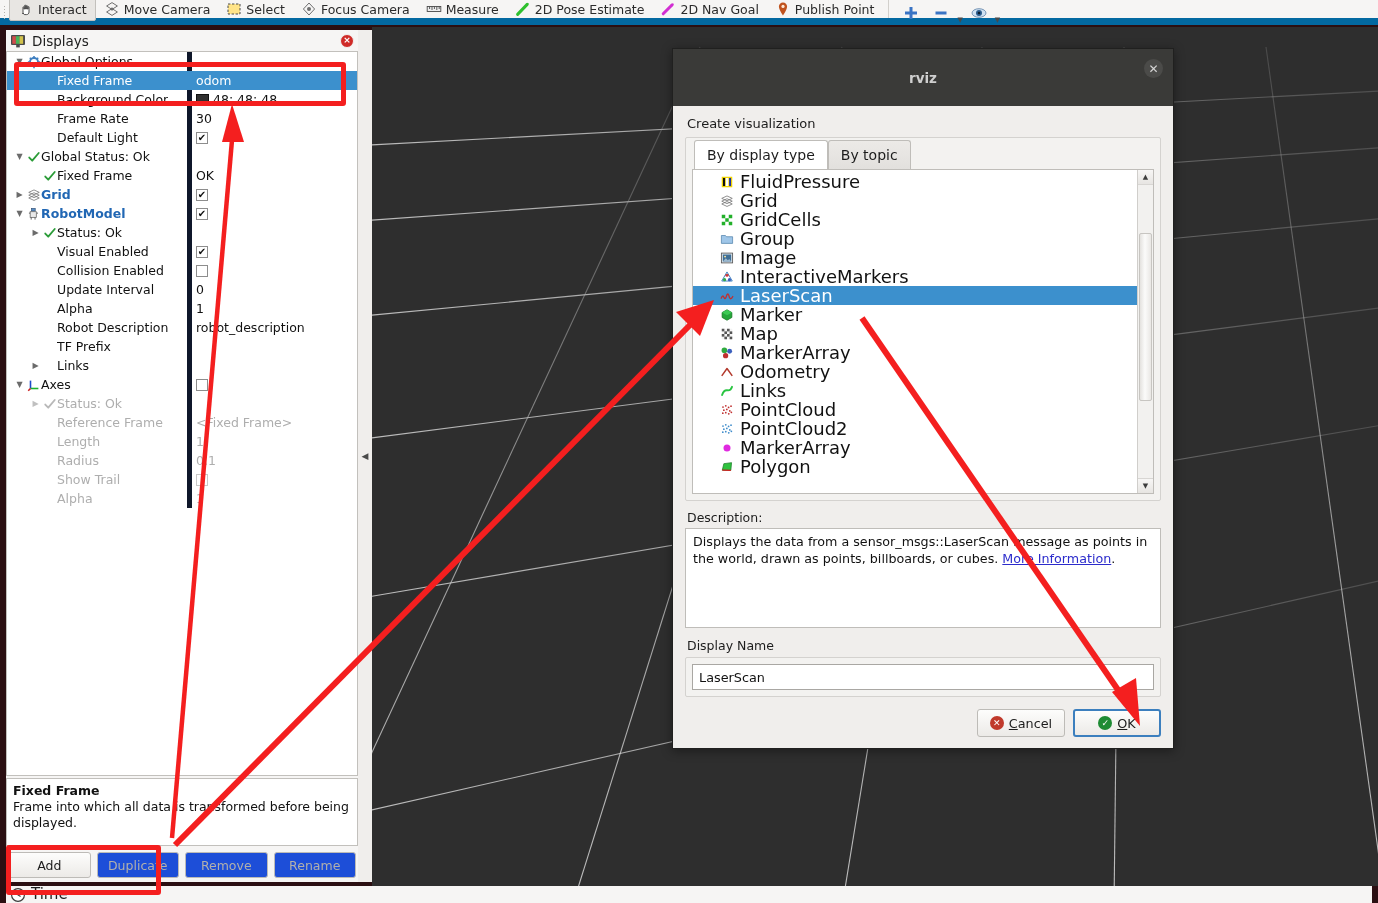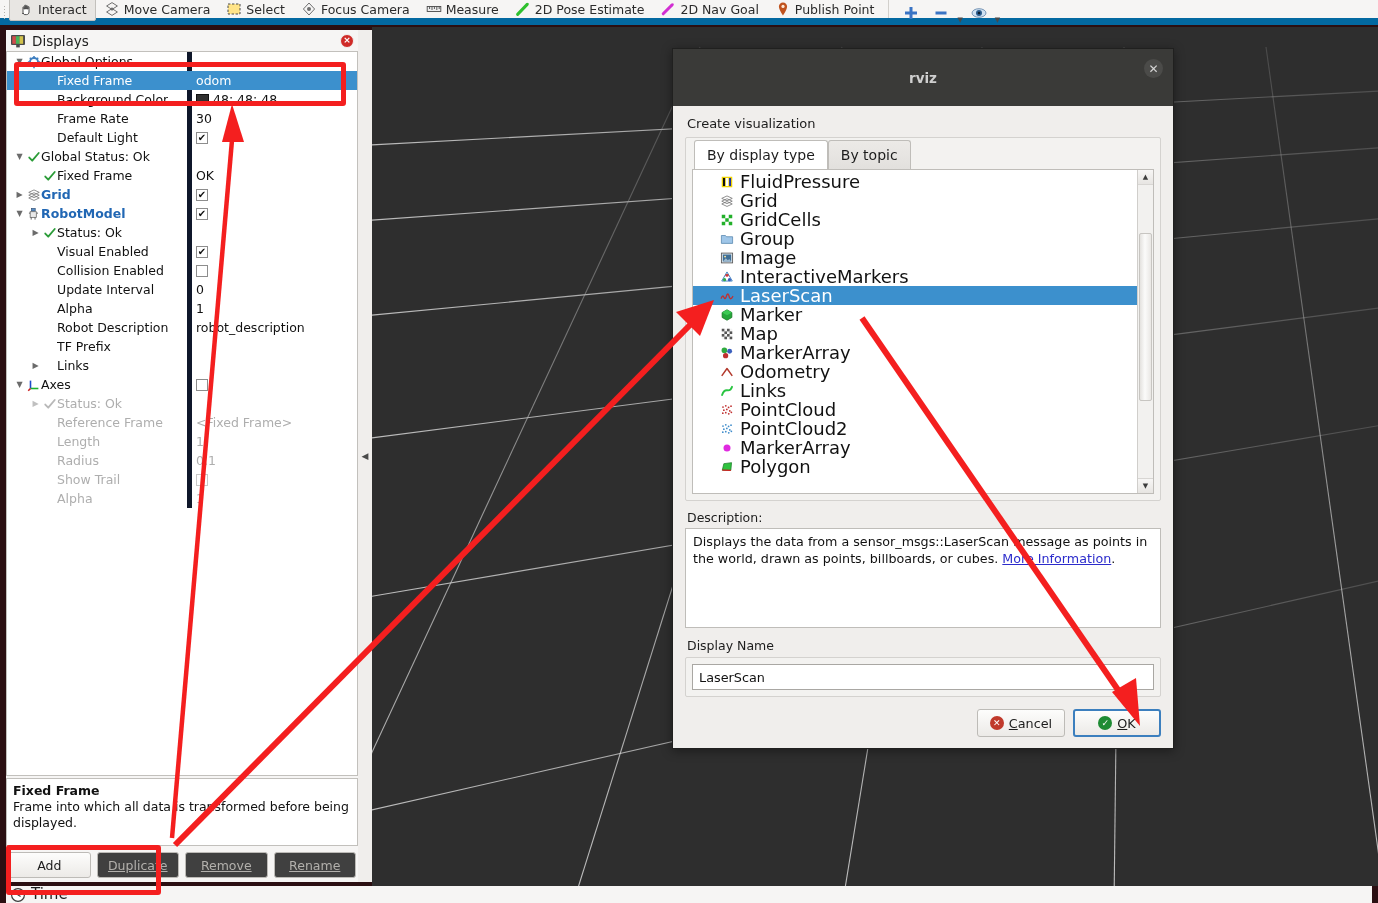--- a/index.html
+++ b/index.html
@@ -98,21 +98,21 @@
   }
   #desc-box .t { font-weight:bold; }
   
   #dock-buttons { display:flex; gap:6px; padding:6px 2px 4px 2px; }
   .btn {
     flex:1; height:26px; border:1px solid #bdbbb7; border-radius:3px;
     background:linear-gradient(#fdfdfc,#eceae7);
     font-size:12.5px; color:#1c1c1c;
     display:flex; align-items:center; justify-content:center;
   }
-  .btn.disabled { color:#b2b0ac; background:#404040;text-decoration:underline; }
+  .btn.disabled { color:#b2b0ac; background:#1d4ed8; }
 
   
   #time-panel {
     position:absolute; left:6px; top:886px; width:1366px; height:17px;
     background:#f6f5f4; display:flex; align-items:flex-end; gap:5px; padding-left:4px;
   }
   #time-panel .title { font-size:15px; color:#1c1c1c; }
 
   
   #viewport {

